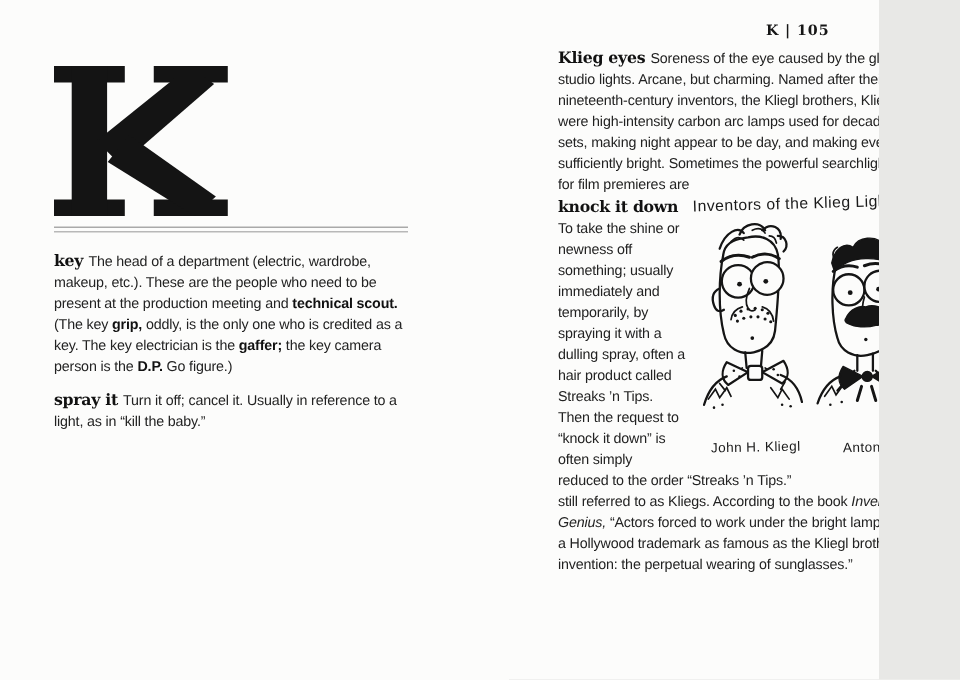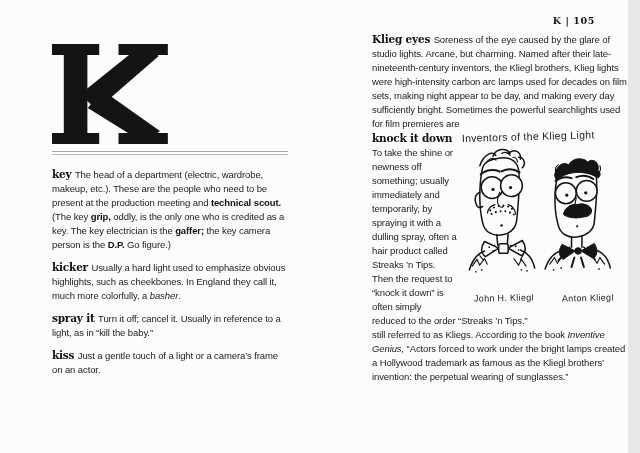--- a/index.html
+++ b/index.html
@@ -1,24 +1,24 @@
 <!DOCTYPE html>
 <html><head>
 <meta charset="utf-8">
 <style>
   html,body{margin:0;padding:0;background:#e8e8e6;}
   .page{
-    position:relative;width:628px;height:453px;background:#fcfcfb;
-    font-family:"Liberation Sans",sans-serif;color:#1e1e1e;overflow:hidden;
+    position:relative;width:572px;height:453px;background:#fcfcfb;
+    font-family:"Liberation Sans",sans-serif;color:#1e1e1e;overflow:hidden;padding-left:14px;
   }
   .page-header{
     position:absolute;top:15px;right:33px;
     font-family:"DejaVu Serif",serif;font-weight:bold;font-size:9.5px;letter-spacing:.6px;color:#161616;
   }
-  .col-left{position:absolute;left:36px;top:44px;width:237px;margin-left:16px;}
+  .col-left{position:absolute;left:36px;top:44px;width:237px;}
   .col-right{position:absolute;left:372px;top:32px;width:258px;}
   .bigk{display:block;width:118px;height:100px;}
   .bigk .ink{fill:#141414;}
   .rule{margin-top:7px;height:2px;border-top:1.5px solid #a9a9a9;border-bottom:1.5px solid #b8b8b8;width:236px;}
   p.body{margin:0;font-size:9.5px;line-height:14px;letter-spacing:-.1px;color:#222;}
   p.indent{text-indent:10px;}
   .entry{margin-top:8px;}
   .first-entry{margin-top:12px;}
   .hw{font-family:"DejaVu Serif",serif;font-weight:bold;font-size:10.5px;letter-spacing:-.2px;color:#111;}
   .b{font-weight:bold;color:#111;}
@@ -59,31 +59,25 @@
       <polygon class="ink" points="26.5,50 84.5,0 99.5,12 41.5,66"></polygon>
       <polygon class="ink" points="46.6,46 100.6,87 87.4,100 33.4,64"></polygon>
     </svg>
 
     <div class="rule"></div>
 
     <div class="entry first-entry">
       <p class="body"><span class="hw">key </span><span>The head of a department (electric, wardrobe, makeup, etc.). These are the people who need to be present at the production meeting and </span><span class="b">technical scout.</span><span> (The key </span><span class="b">grip,</span><span> oddly, is the only one who is credited as a key. The key electrician is the </span><span class="b">gaffer;</span><span> the key camera person is the </span><span class="b">D.P.</span><span> Go figure.)</span></p>
     </div>
 
-    <div class="entry">
-      <p class="body"><span class="hw">kicker </span><span>Usually a hard light used to emphasize obvious highlights, such as cheekbones. In England they call it, much more colorfully, a </span><span class="i">basher</span><span>.</span></p>
-    </div>
 
     <div class="entry">
       <p class="body"><span class="hw">spray it </span><span>Turn it off; cancel it. Usually in reference to a light, as in “kill the baby.”</span></p>
     </div>
 
-    <div class="entry">
-      <p class="body"><span class="hw">kiss </span><span>Just a gentle touch of a light or a camera’s frame on an actor.</span></p>
-    </div>
   </div>
 
   <div class="col-right">
     <p class="body"><span class="hw">Klieg eyes </span><span>Soreness of the eye caused by the glare of studio lights. Arcane, but charming. Named after their late-nineteenth-century inventors, the Kliegl brothers, Klieg lights were high-intensity carbon arc lamps used for decades on film sets, making night appear to be day, and making every day sufficiently bright. Sometimes the powerful searchlights used for film premieres are</span></p>
 
     <div class="wrapzone">
 
       <div class="illustration">
         <div class="illo-title">Inventors of the Klieg Light</div>
 

